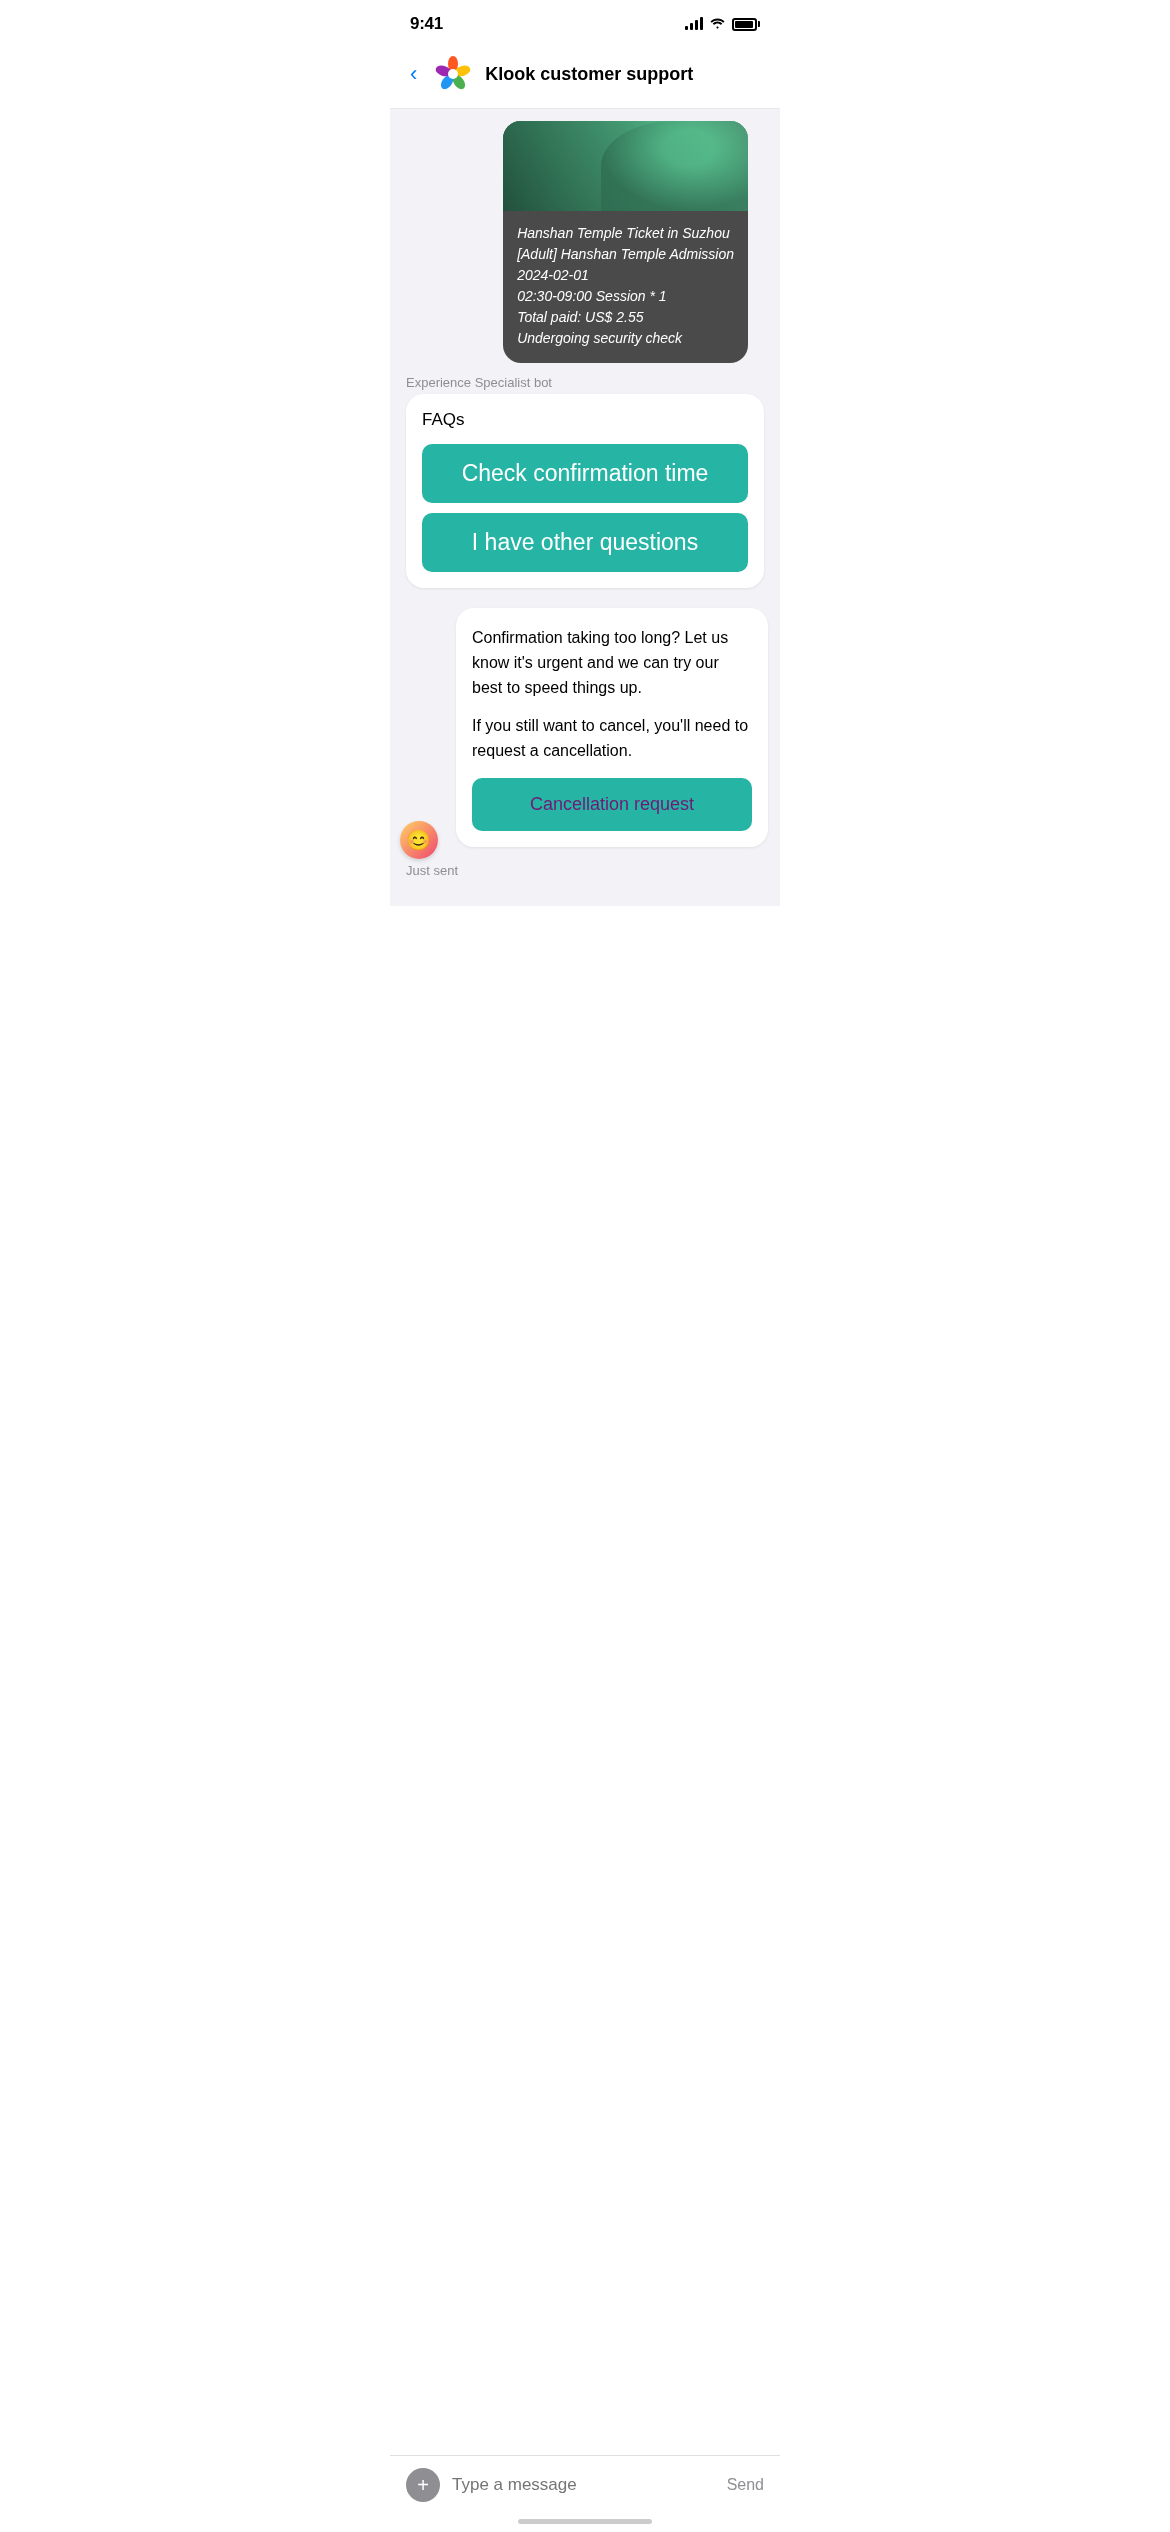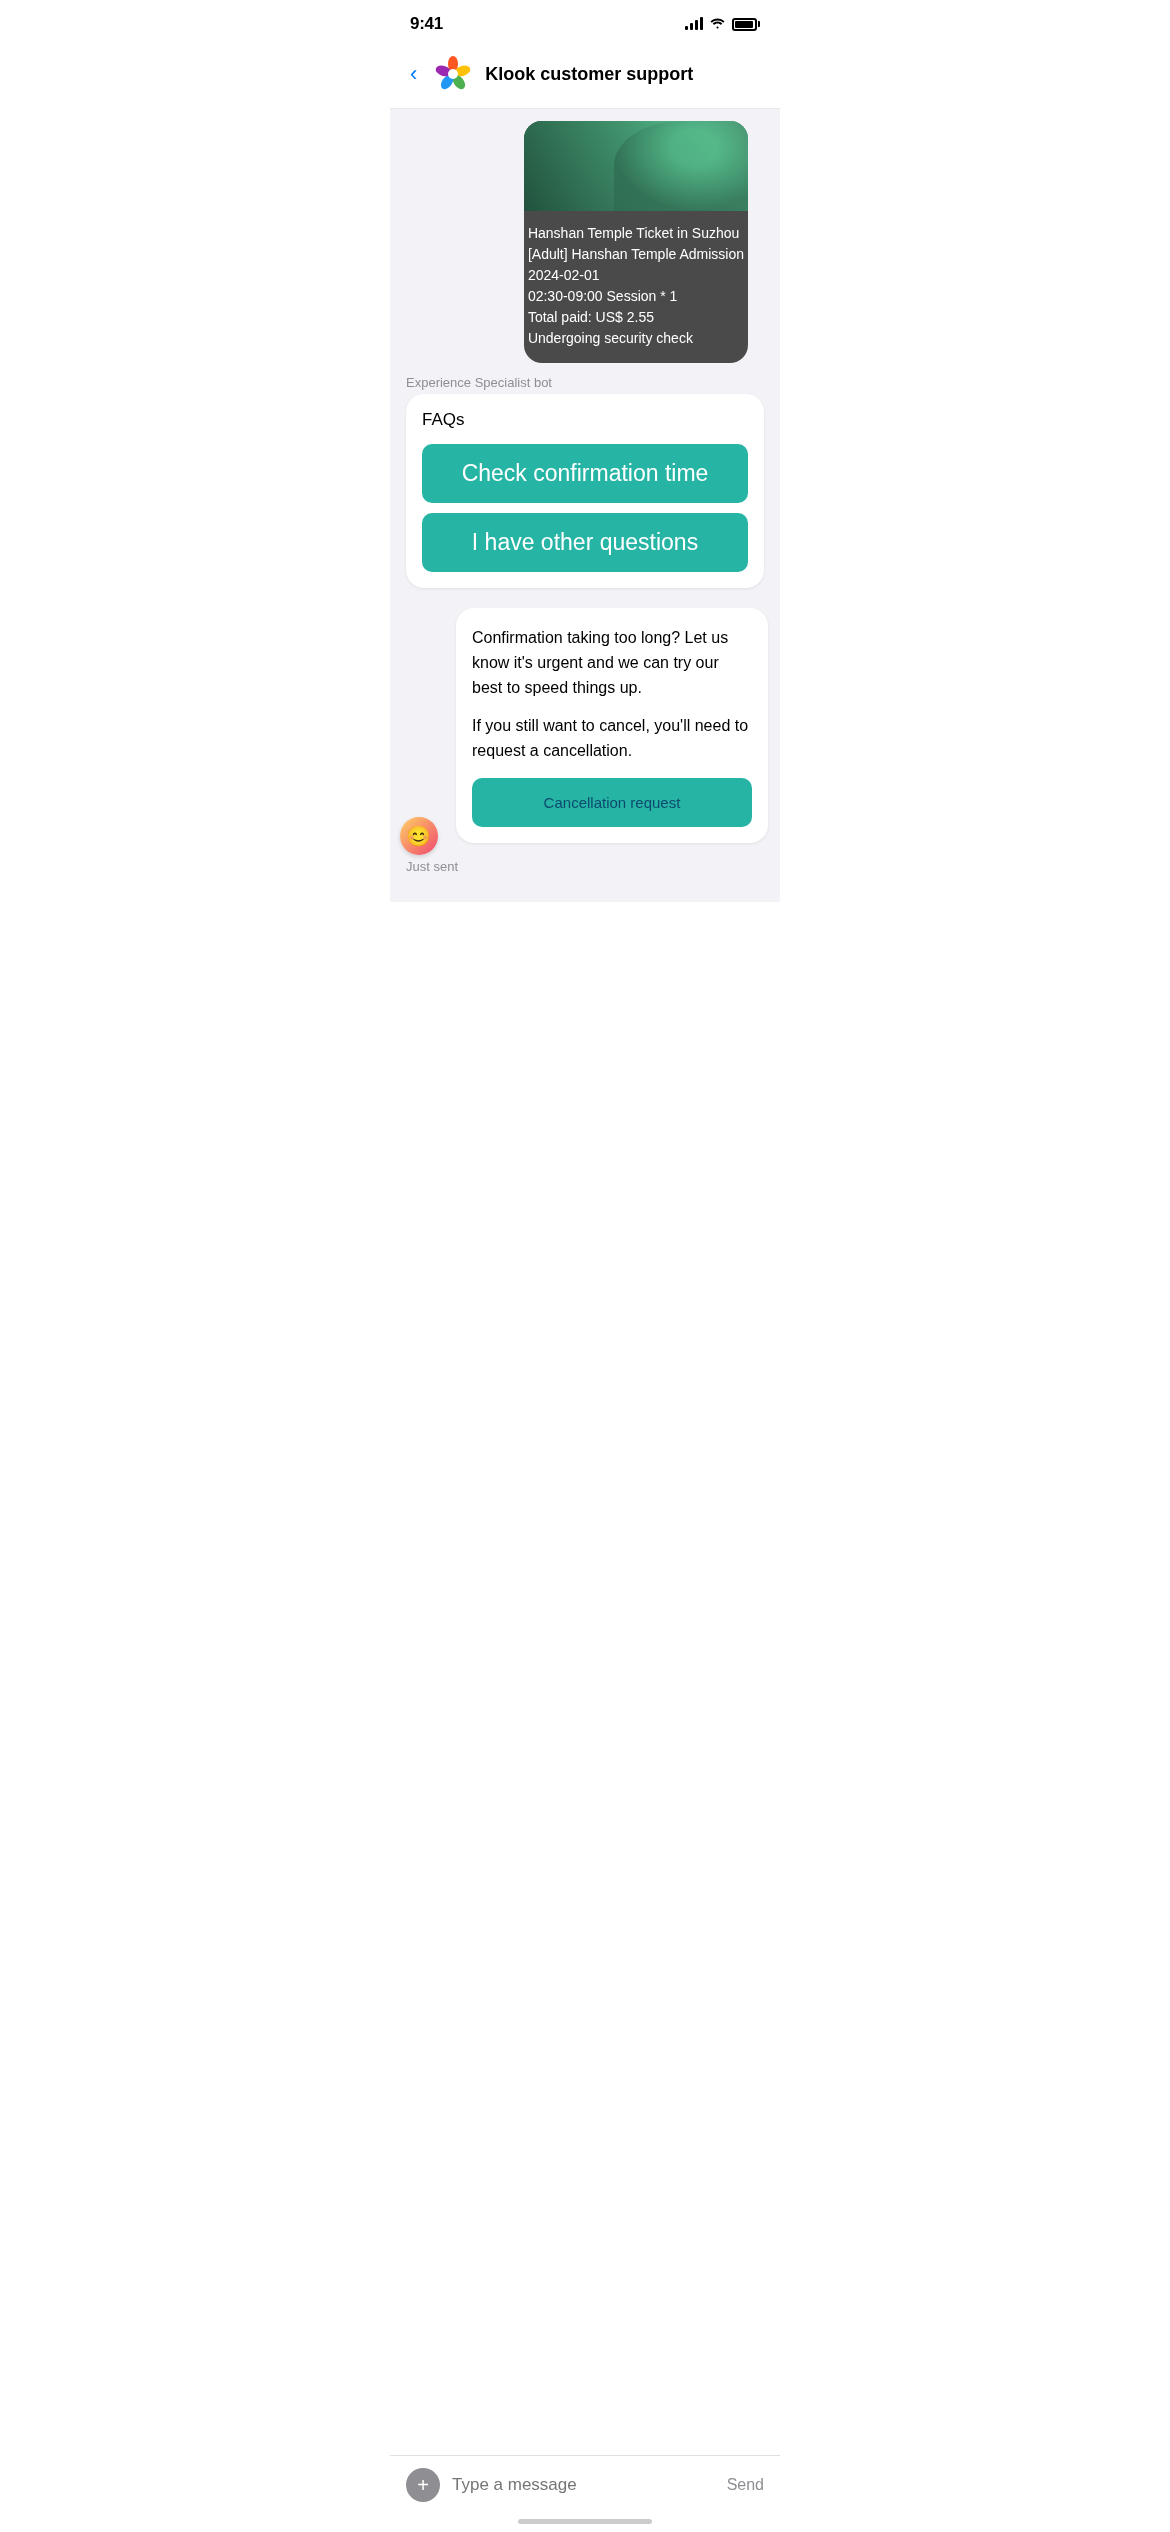--- a/index.html
+++ b/index.html
@@ -158,21 +158,22 @@
       position: absolute;
       right: 0; bottom: 0;
       width: 60%;
       height: 90px;
       background: radial-gradient(ellipse at 60% 30%, #52b788 20%, #2d6a4f 70%);
       border-radius: 50% 0 0 0;
       opacity: 0.7;
     }
 
     .booking-card-body {
-      padding: 12px 4px 14px;
+      padding: 12px 14px 14px;
+      font-style: italic;
     }
 
     .booking-card-text {
       color: #fff;
       font-size: 14px;
       line-height: 1.5;
     }
 
     
     .bot-label {
@@ -233,22 +234,22 @@
     }
 
     .confirmation-text p + p {
       margin-top: 14px;
     }
 
     .action-btn {
       display: block;
       width: 100%;
       background: #26b5a5;
-      color: #0c4a6e;
-      font-size: 15px;
+      color: #701a75;
+      font-size: 18px;
       font-weight: 500;
       border: none;
       border-radius: 10px;
       padding: 16px 12px;
       margin-bottom: 10px;
       cursor: pointer;
       text-align: center;
     }
 
     .action-btn:last-child {

